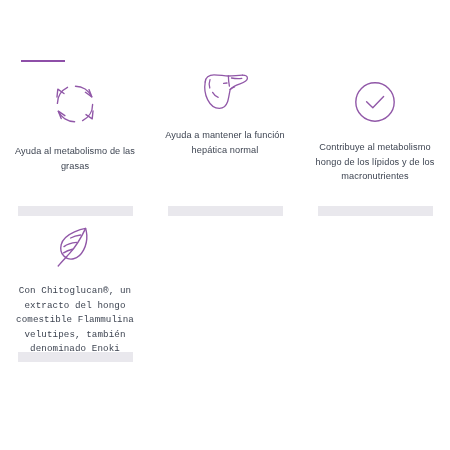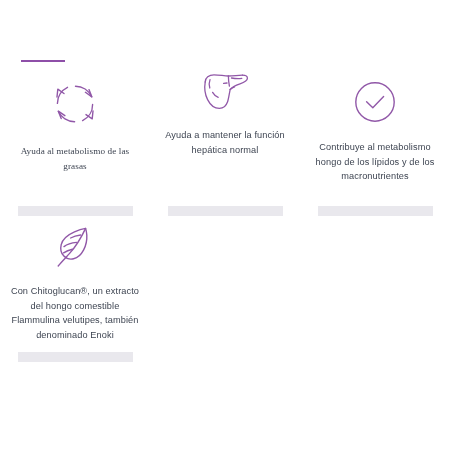--- a/index.html
+++ b/index.html
@@ -92,25 +92,25 @@
   #row2-dividers .divider-cell:nth-child(3) .divider-bar { visibility: hidden; }
 
   
   #row2 {
     position: absolute;
     left: 0;
     top: 222px;
     width: 450px;
     display: flex;
   }
-  #row2 .col { align-items: center; justify-content: flex-end; }
+  #row2 .col { align-items: center; justify-content: flex-end; font-family: Liberation Mono, monospace; }
 
   
   #row1 { position: absolute; left: 0; top: 70px; width: 450px; display: flex; align-items: flex-start; }
-  #col-1 { padding-top: 8px; font-family: Liberation Serif, serif; }
+  #col-1 { padding-top: 8px; }
   #col-2 { padding-top: 0px; }
   #col-3 { padding-top: 8px; }
 </style>
 </head>
 <body>
 
 <div id="page">
 
   <div class="accent-bar"></div>
 

